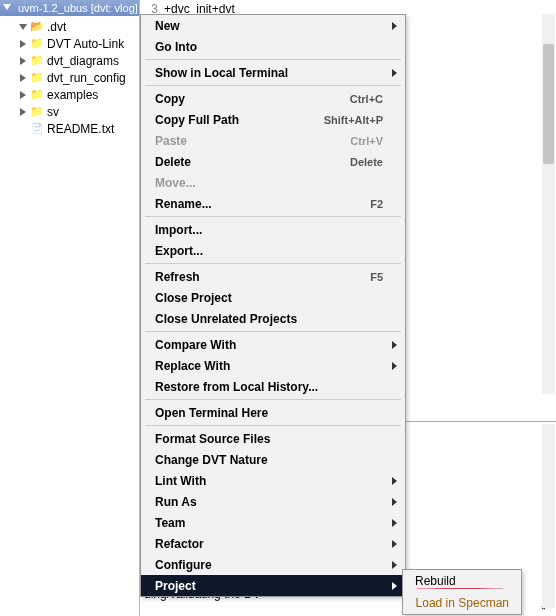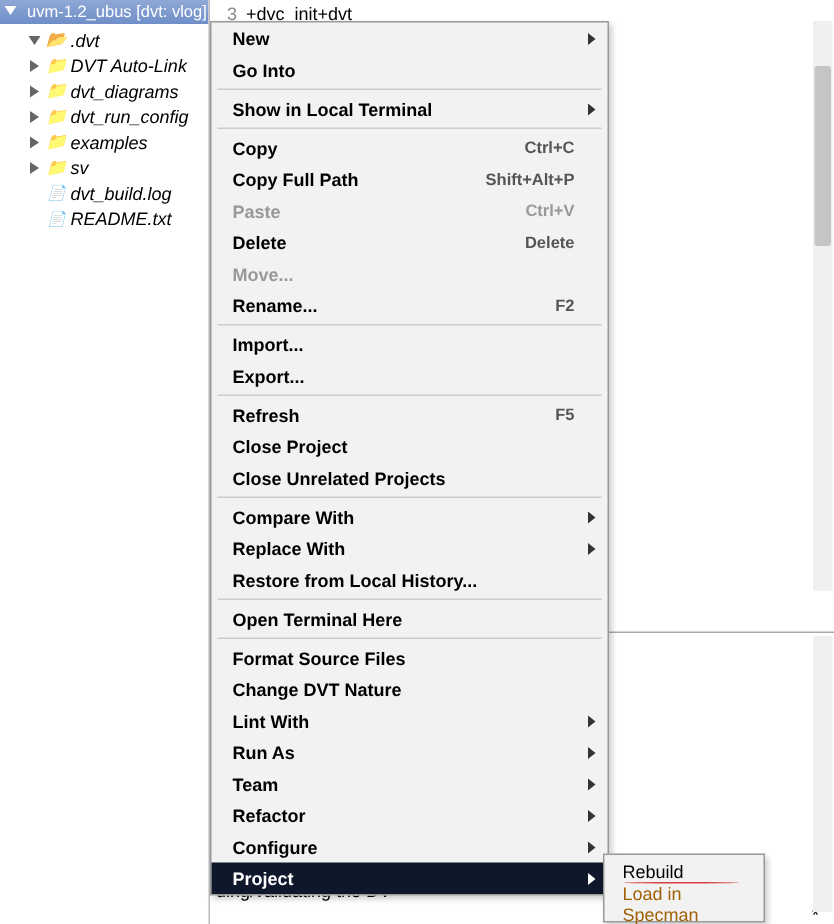--- a/index.html
+++ b/index.html
@@ -3,41 +3,41 @@
 <meta charset="utf-8">
 <style>
   * { box-sizing: border-box; margin: 0; padding: 0; font-family: "Segoe UI", Tahoma, sans-serif; }
   body { width: 556px; height: 616px; overflow: hidden; background: #fff; font-size: 12px; color: #000; position: relative; }
   .root { display: flex; height: 100%; }
   .left-panel { width: 140px; flex: 0 0 140px; border-right: 1px solid #bbb; background: #fff; height: 100%; overflow: hidden; }
   .proj-header { background: linear-gradient(#8fa8d6, #6f8ec8); color: #fff; font-size: 11px; padding: 2px 4px 2px 18px; position: relative; white-space: nowrap; }
   .header-exp { position: absolute; left: 3px; top: 4px; width: 0; height: 0; border-left: 4px solid transparent; border-right: 4px solid transparent; border-top: 6px solid #fff; }
   .tree { padding: 2px 0 0 0; }
   .tree-node { display: flex; align-items: center; height: 17px; white-space: nowrap; padding-left: 4px; font-size: 12px; cursor: default; }
-  .indent1 { padding-left: 18px; font-style: italic; }
+  .indent1 { padding-left: 18px; }
   .indent2 { padding-left: 32px; }
   .exp { width: 10px; height: 10px; display: inline-flex; align-items: center; justify-content: center; margin-right: 2px; flex: 0 0 10px; }
   .exp.open::before { content: ""; width: 0; height: 0; border-left: 4px solid transparent; border-right: 4px solid transparent; border-top: 6px solid #666; }
   .exp.closed::before { content: ""; width: 0; height: 0; border-top: 4px solid transparent; border-bottom: 4px solid transparent; border-left: 6px solid #666; }
   .exp.none { visibility: hidden; }
   .ticon { width: 15px; height: 14px; display: inline-flex; align-items: center; justify-content: center; margin-right: 2px; flex: 0 0 15px; }
   .folder::before { content: "📁"; font-size: 11px; filter: sepia(1) saturate(300%) hue-rotate(-10deg); }
   .folder-open::before { content: "📂"; font-size: 11px; }
   .pkg::before { content: "📦"; font-size: 10px; }
   .file::before { content: "📄"; font-size: 10px; }
   .context-menu { position: absolute; left: 140px; top: 14px; width: 266px; background: #f2f2f2; border: 1px solid #999; box-shadow: 2px 2px 4px rgba(0,0,0,0.2); z-index: 100; }
   .menu-item { display: flex; align-items: center; height: 21px; padding: 0 22px 0 14px; position: relative; font-size: 12px; cursor: default; font-weight: bold; }
   .menu-item .label { flex: 1; }
   .menu-item .accel { color: #555; font-size: 11px; }
   .menu-item.disabled .label, .menu-item.disabled .accel { color: #999; }
   .menu-item.has-sub::after { content: ""; position: absolute; right: 8px; top: 50%; transform: translateY(-50%); width: 0; height: 0; border-top: 4px solid transparent; border-bottom: 4px solid transparent; border-left: 5px solid #333; }
   .menu-item.highlight { background: #0f172a; color: #fff; }
   .menu-item.highlight::after { border-left-color: #fff; }
   .menu-sep { height: 1px; margin: 2px 4px; background: #ccc; }
-  .submenu { position: absolute; left: 402px; top: 569px; width: 108px; background: #f2f2f2; border: 1px solid #999; box-shadow: 2px 2px 4px rgba(0,0,0,0.2); z-index: 110; }
+  .submenu { position: absolute; left: 402px; top: 569px; width: 120px; background: #f2f2f2; border: 1px solid #999; box-shadow: 2px 2px 4px rgba(0,0,0,0.2); z-index: 110; }
   .sub-item { height: 22px; padding: 0 12px; display: flex; align-items: center; font-size: 12px; position: relative; }
   .sub-rebuild { position: relative; }
   .sub-rebuild::after { content: ""; position: absolute; left: 10px; right: 14px; bottom: 3px; height: 1px; background: #d93f3f; border-radius: 50%; transform: scaleX(0.95); }
   .sub-item.disabled { color: #a16207; justify-content: flex-end; }
   .right-panel { flex: 1; display: flex; flex-direction: column; position: relative; }
   .editor { padding: 2px 2px 0 4px; font-family: "Courier New", monospace; font-size: 12px; color: #000; }
   .editor .ln { white-space: nowrap; height: 15px; }
   .ln .num { display: inline-block; width: 14px; text-align: right; color: #888; margin-right: 6px; }
   .kw { color: #b05a2a; font-style: italic; }
   .cmt { color: #3f7f5f; font-style: italic; }
@@ -88,25 +88,20 @@
           <span>examples</span>
         </div>
       <div class="tree-node indent1">
           <span class="exp closed"></span>
           <span class="ticon folder"></span>
           <span>sv</span>
         </div>
       <div class="tree-node indent1">
           <span class="exp none"></span>
           <span class="ticon file"></span>
-          <span>dvt_build.log</span>
-        </div>
-      <div class="tree-node indent1">
-          <span class="exp none"></span>
-          <span class="ticon file"></span>
           <span>README.txt</span>
         </div>
     </div>
   </div>
 
   <div class="right-panel">
     <div class="editor">
       <div class="ln"><span class="num">3</span><span>+dvc_init+dvt</span></div>
       <div class="ln"><span class="num">4</span><span class="kw">+incdir</span><span>+/home/jun.lu/tools/ec</span></div>
       <div class="ln"><span class="num"></span><span>un.lu/tools/eclipse_sc</span></div>

